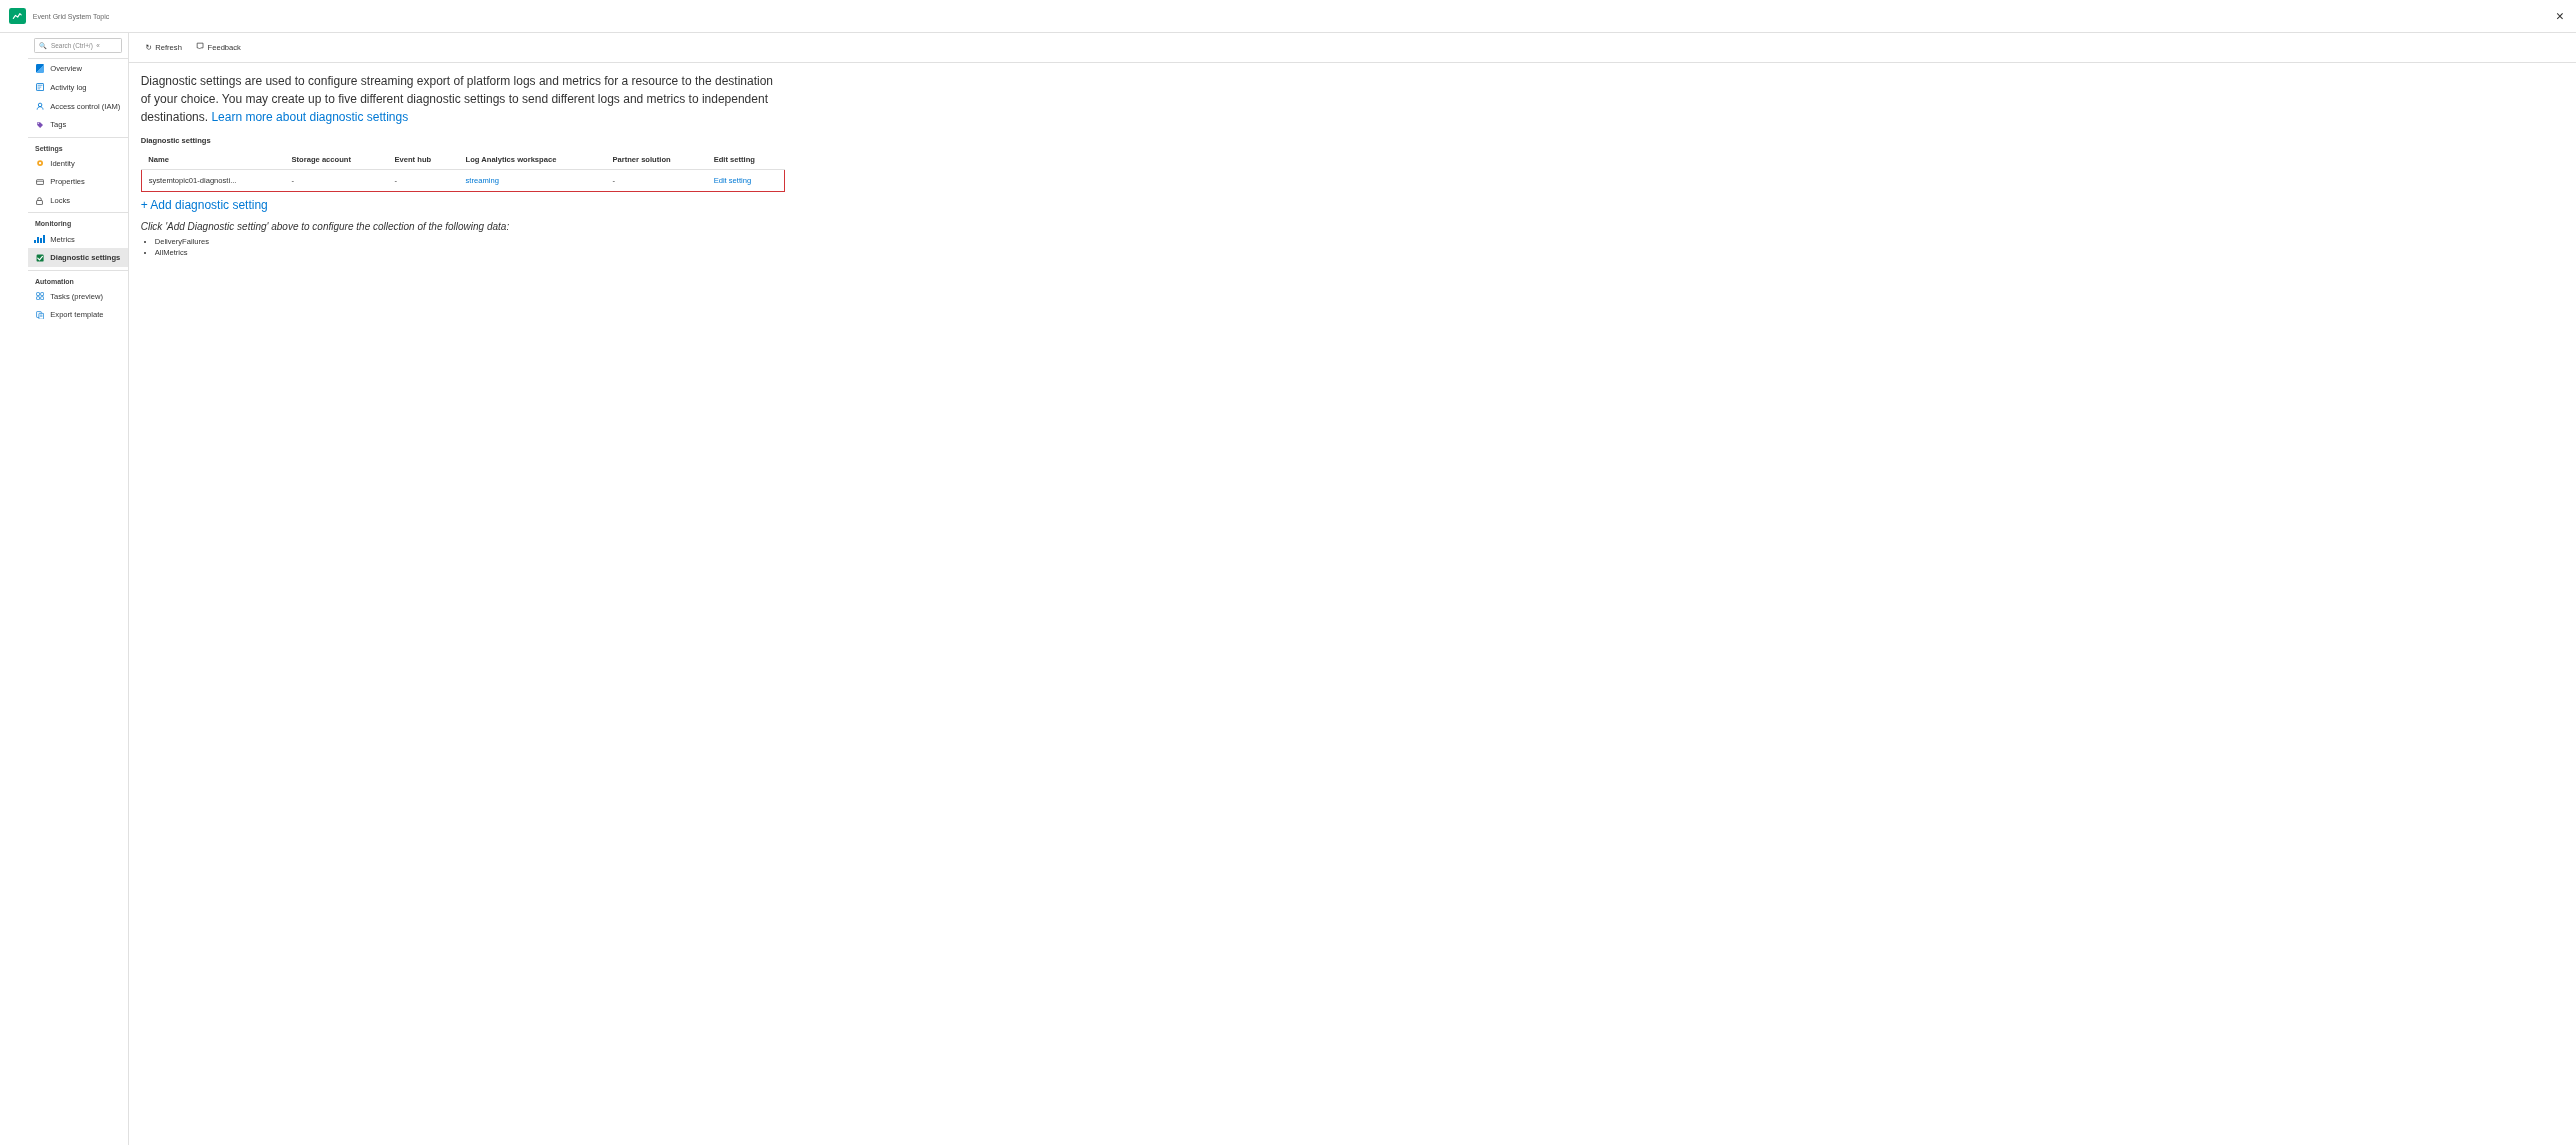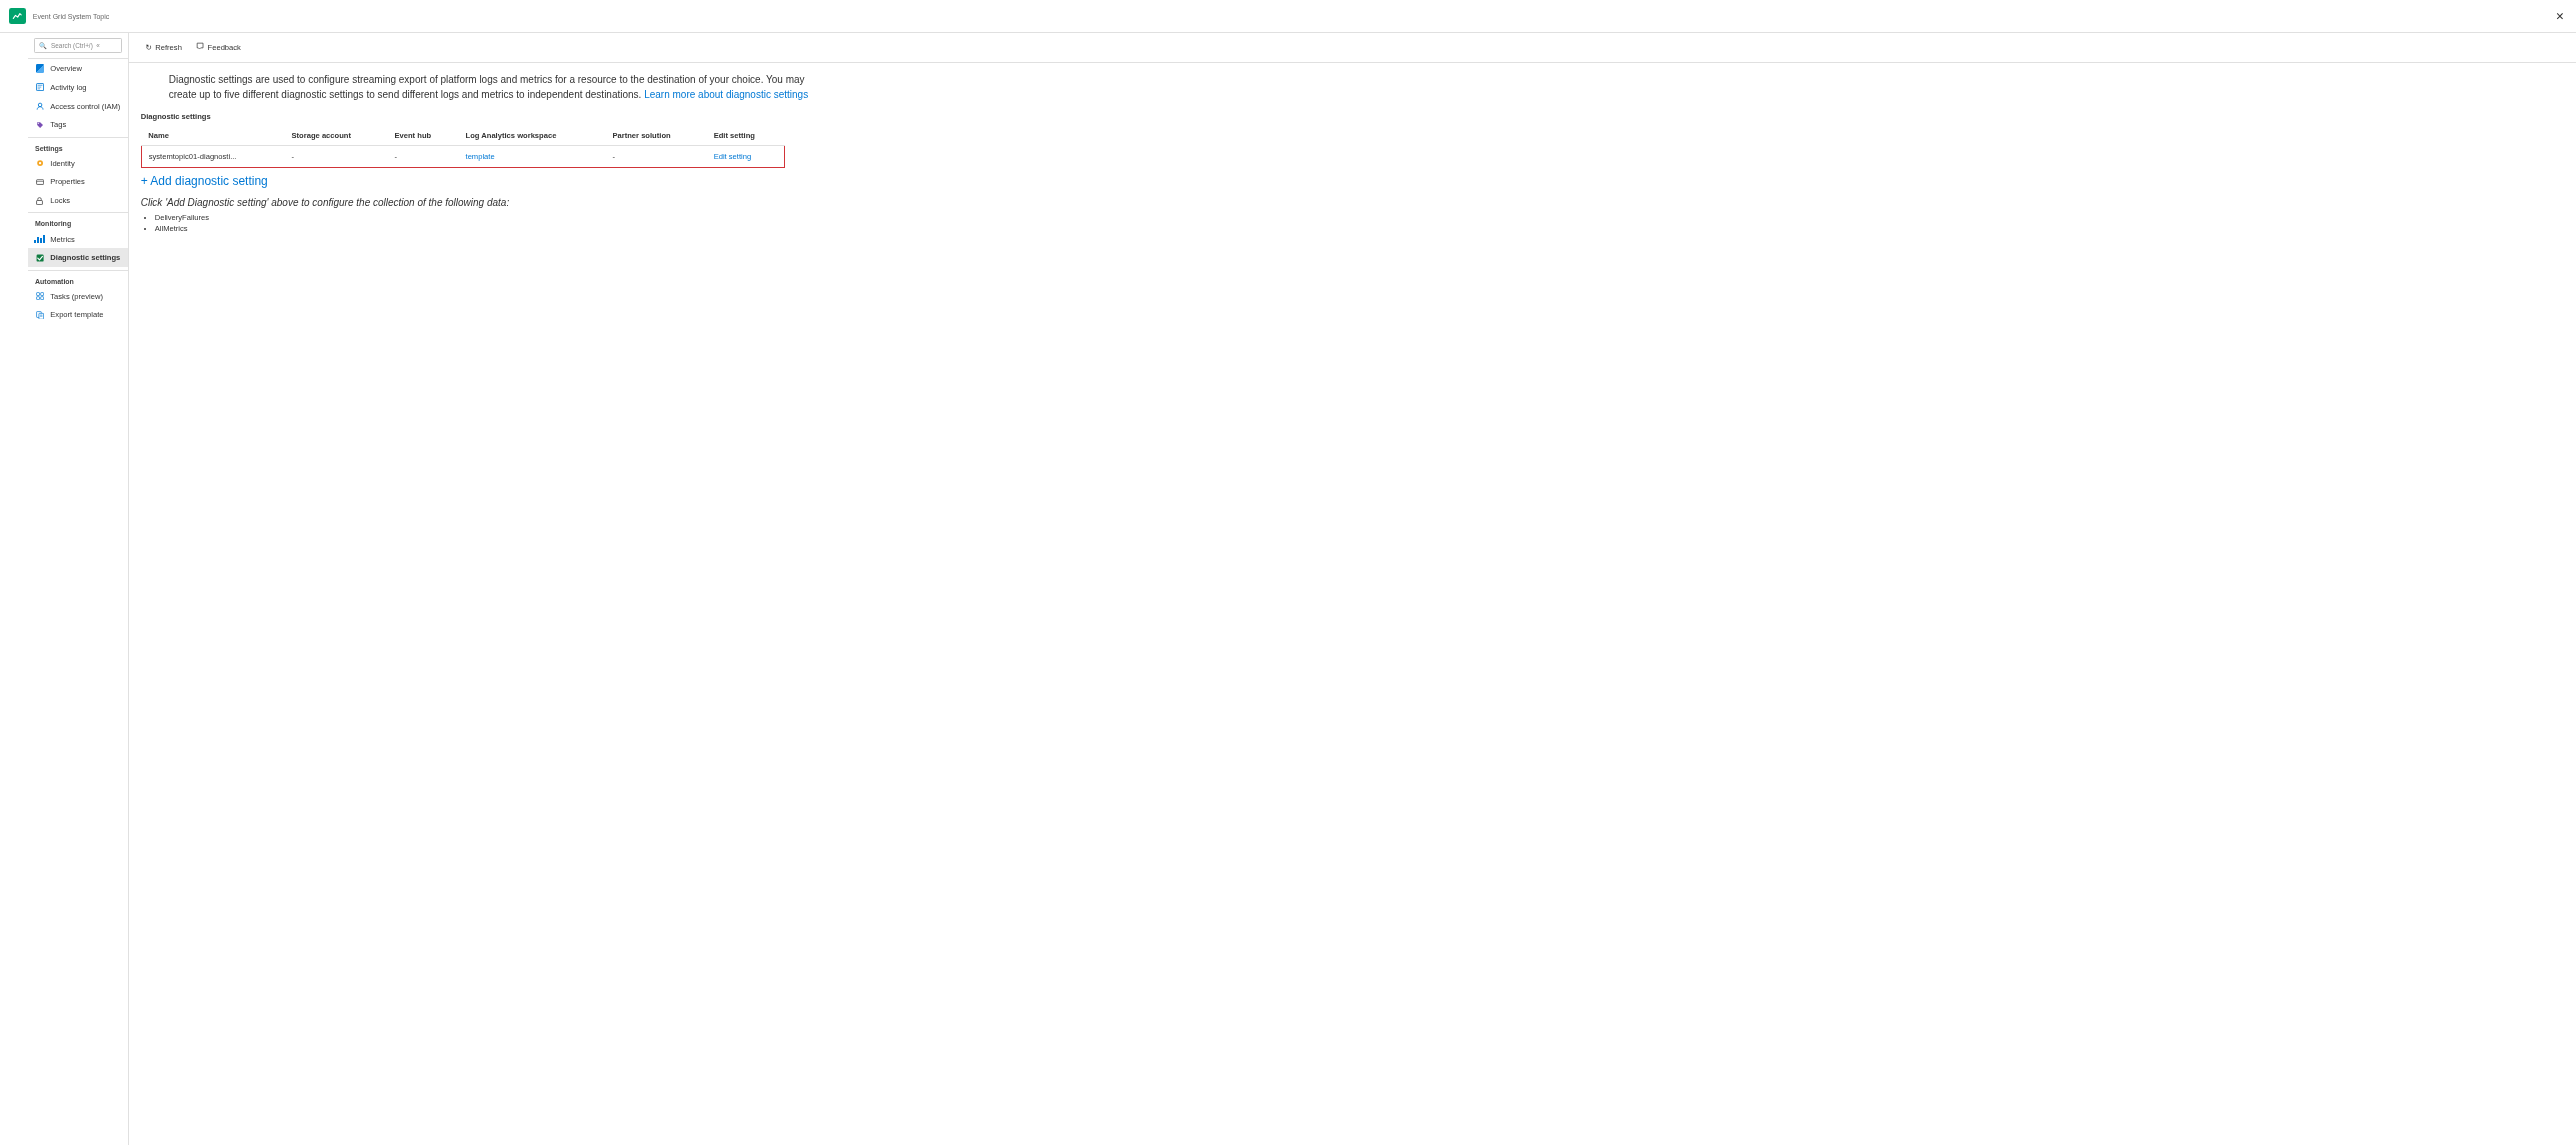--- a/index.html
+++ b/index.html
@@ -35,21 +35,21 @@
     .sidebar-section-label { padding: 7px 7px 2.3px; font-size: 7px; font-weight: 600; color: #444; border-top: 0.6px solid #e0e0e0; margin-top: 2.3px; }
 
     
     .content { flex: 1; overflow-y: auto; padding: 0; }
 
     .toolbar { display: flex; align-items: center; gap: 0; padding: 5.9px 9.4px; border-bottom: 0.6px solid #e0e0e0; }
     .toolbar-btn { display: flex; align-items: center; gap: 3.5px; padding: 3.5px 7px; cursor: pointer; color: #333; font-size: 7.6px; background: none; border: none; }
 
     .content-body { padding: 9.4px 11.7px; }
 
-    .description-text { font-size: 10px; color: #333; line-height: 1.5; max-width: 644px; margin-bottom: 9.4px; margin-left: 28px; }
+    .description-text { font-size: 12px; color: #333; line-height: 1.5; max-width: 644px; margin-bottom: 9.4px; }
     .description-text a { color: #0078d4; text-decoration: none; }
 
     .section-title { font-size: 7.6px; font-weight: 600; margin-bottom: 5.9px; }
 
     .diag-table { width: 100%; border-collapse: collapse; max-width: 644px; }
     .diag-table th { text-align: left; padding: 4.7px 7px; font-size: 7.6px; font-weight: 600; color: #333; border-bottom: 1.2px solid #e0e0e0; margin-left: 37px; }
     .diag-table td { padding: 5.9px 7px; font-size: 7.6px; color: #333; border-bottom: 0.6px solid #e0e0e0; }
 
     .highlighted-row td { border-top: 1.2px solid #d13438; border-bottom: 1.2px solid #d13438; }
     .highlighted-row td:first-child { border-left: 1.2px solid #d13438; }
@@ -245,21 +245,21 @@
               <th>Log Analytics workspace</th>
               <th>Partner solution</th>
               <th>Edit setting</th>
             </tr>
           </thead>
           <tbody>
             <tr class="highlighted-row">
               <td>systemtopic01-diagnosti...</td>
               <td>-</td>
               <td>-</td>
-              <td><a class="link-blue">template</a></td>
+              <td><a class="link-blue">streaming</a></td>
               <td>-</td>
               <td><a class="link-blue">Edit setting</a></td>
             </tr>
           </tbody>
         </table>
 
         
         <div class="add-link">
           <span>+ Add diagnostic setting</span>
         </div>

